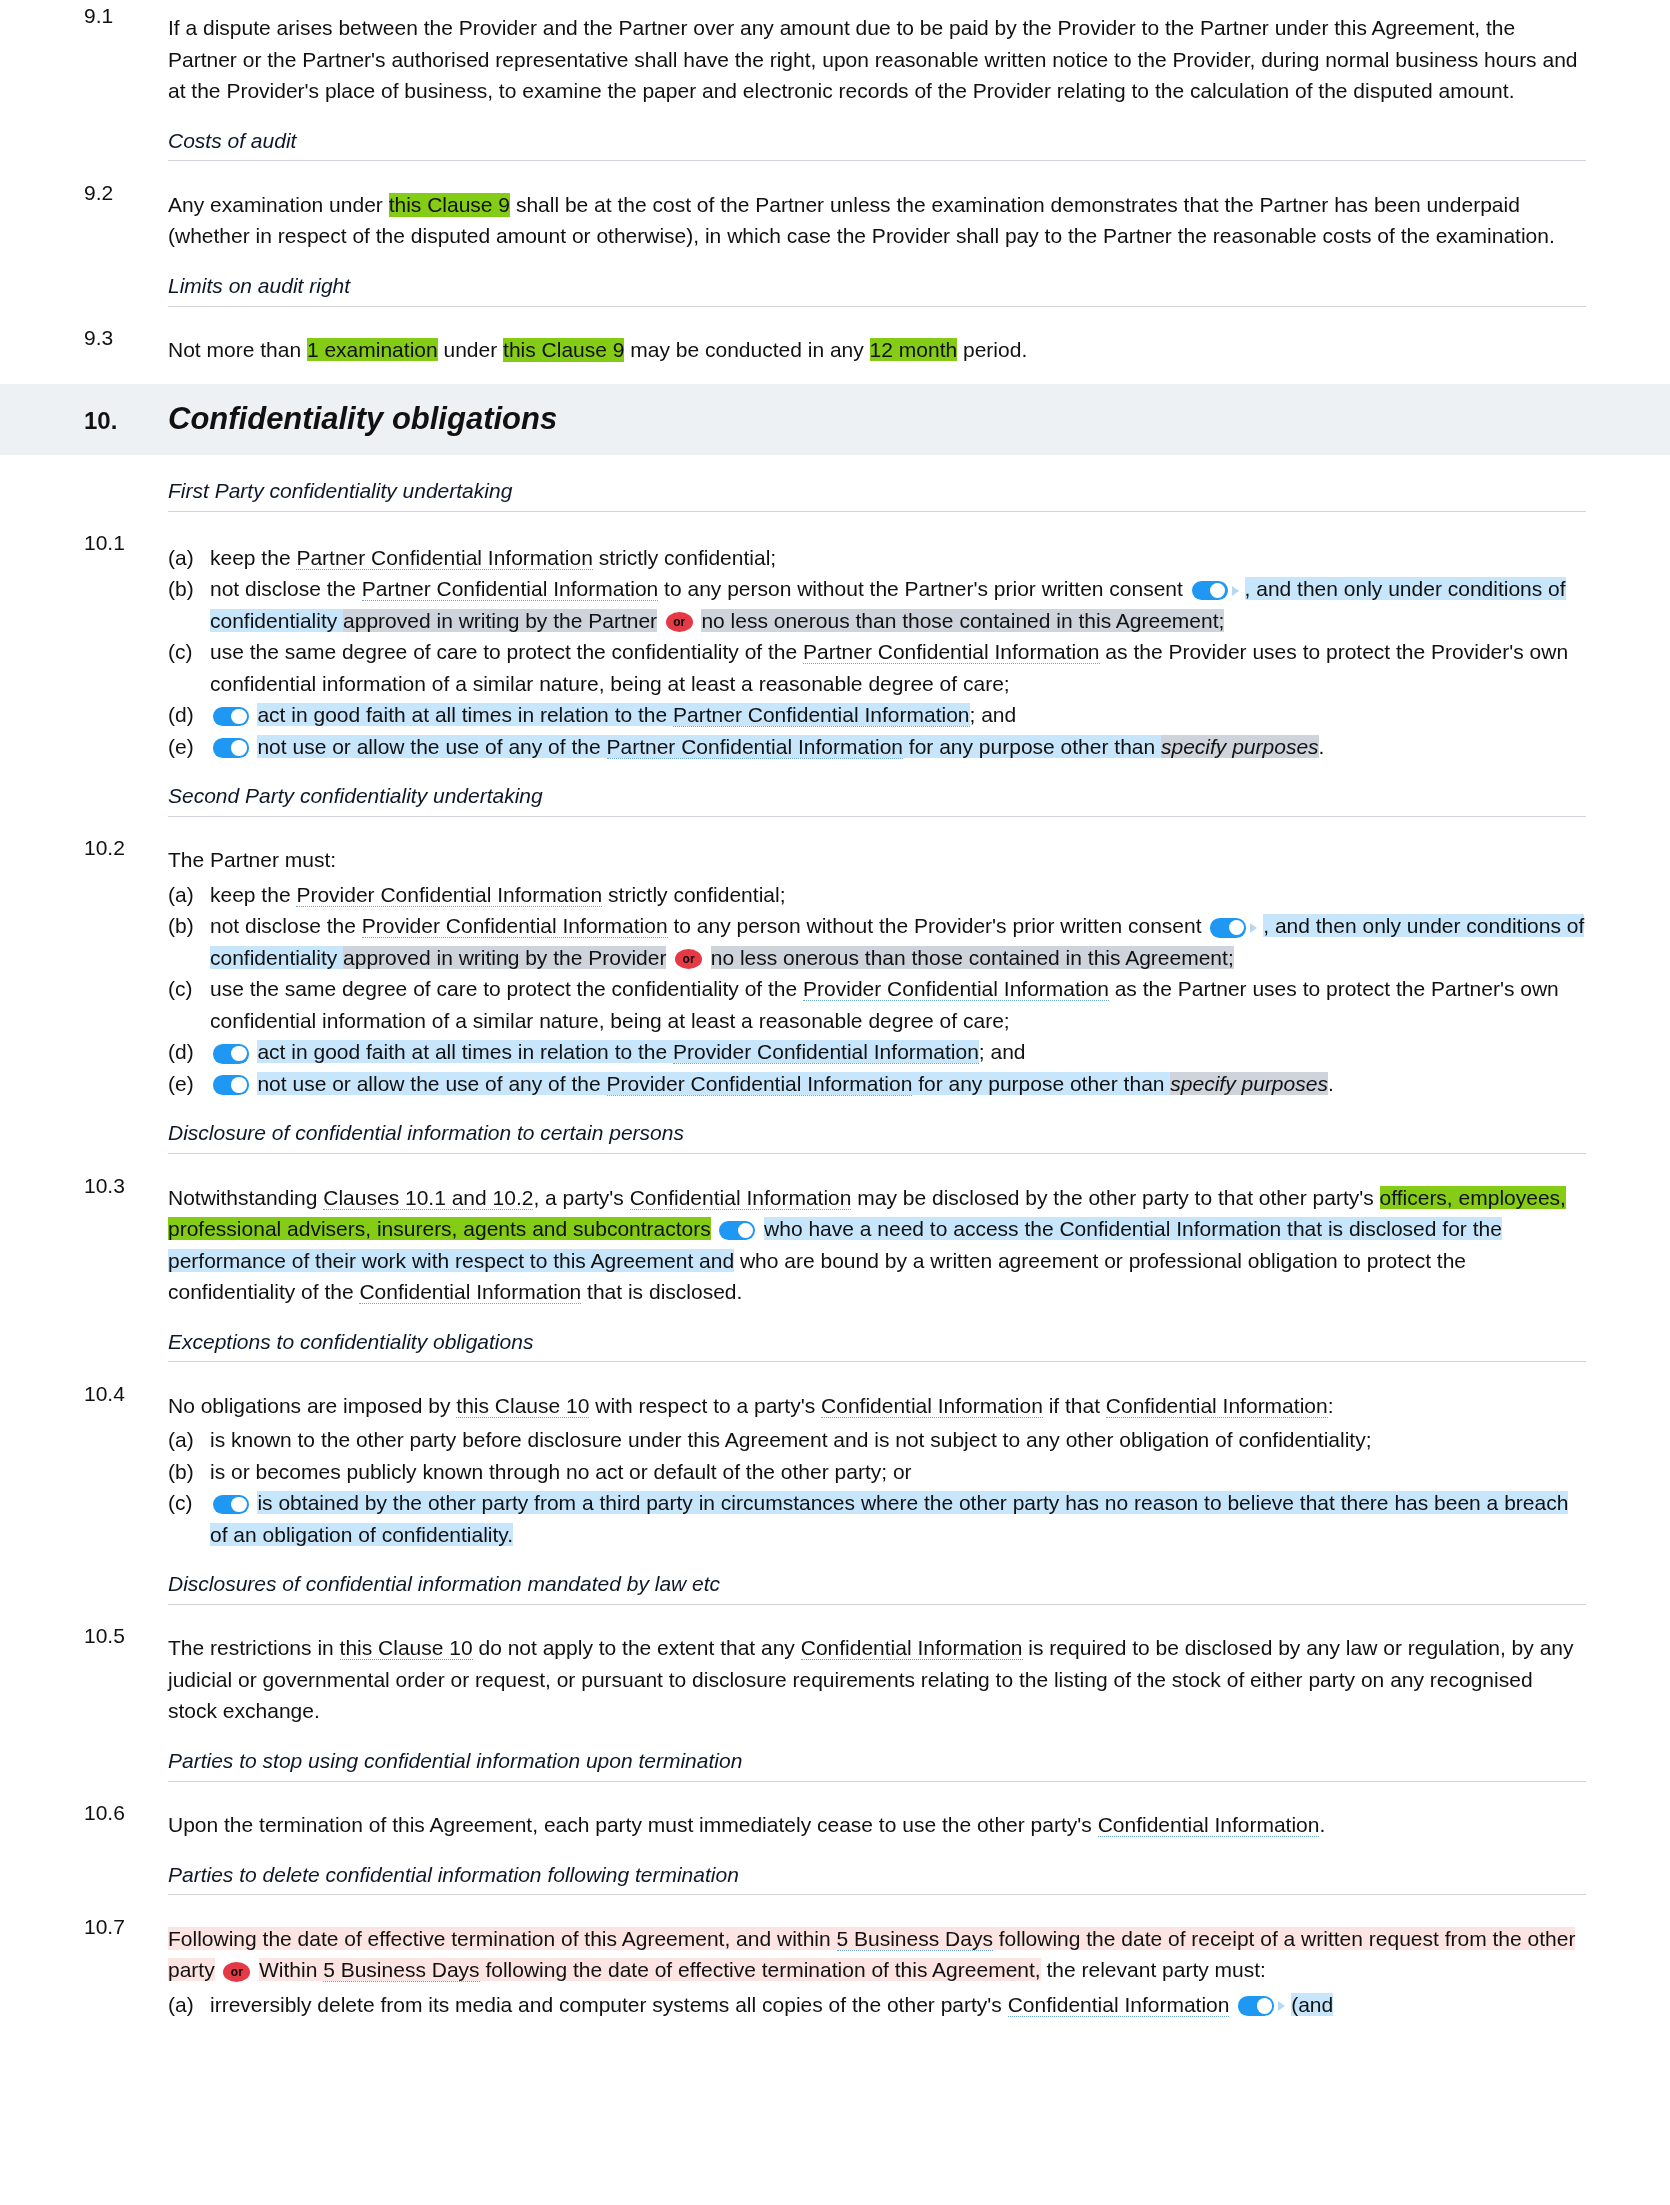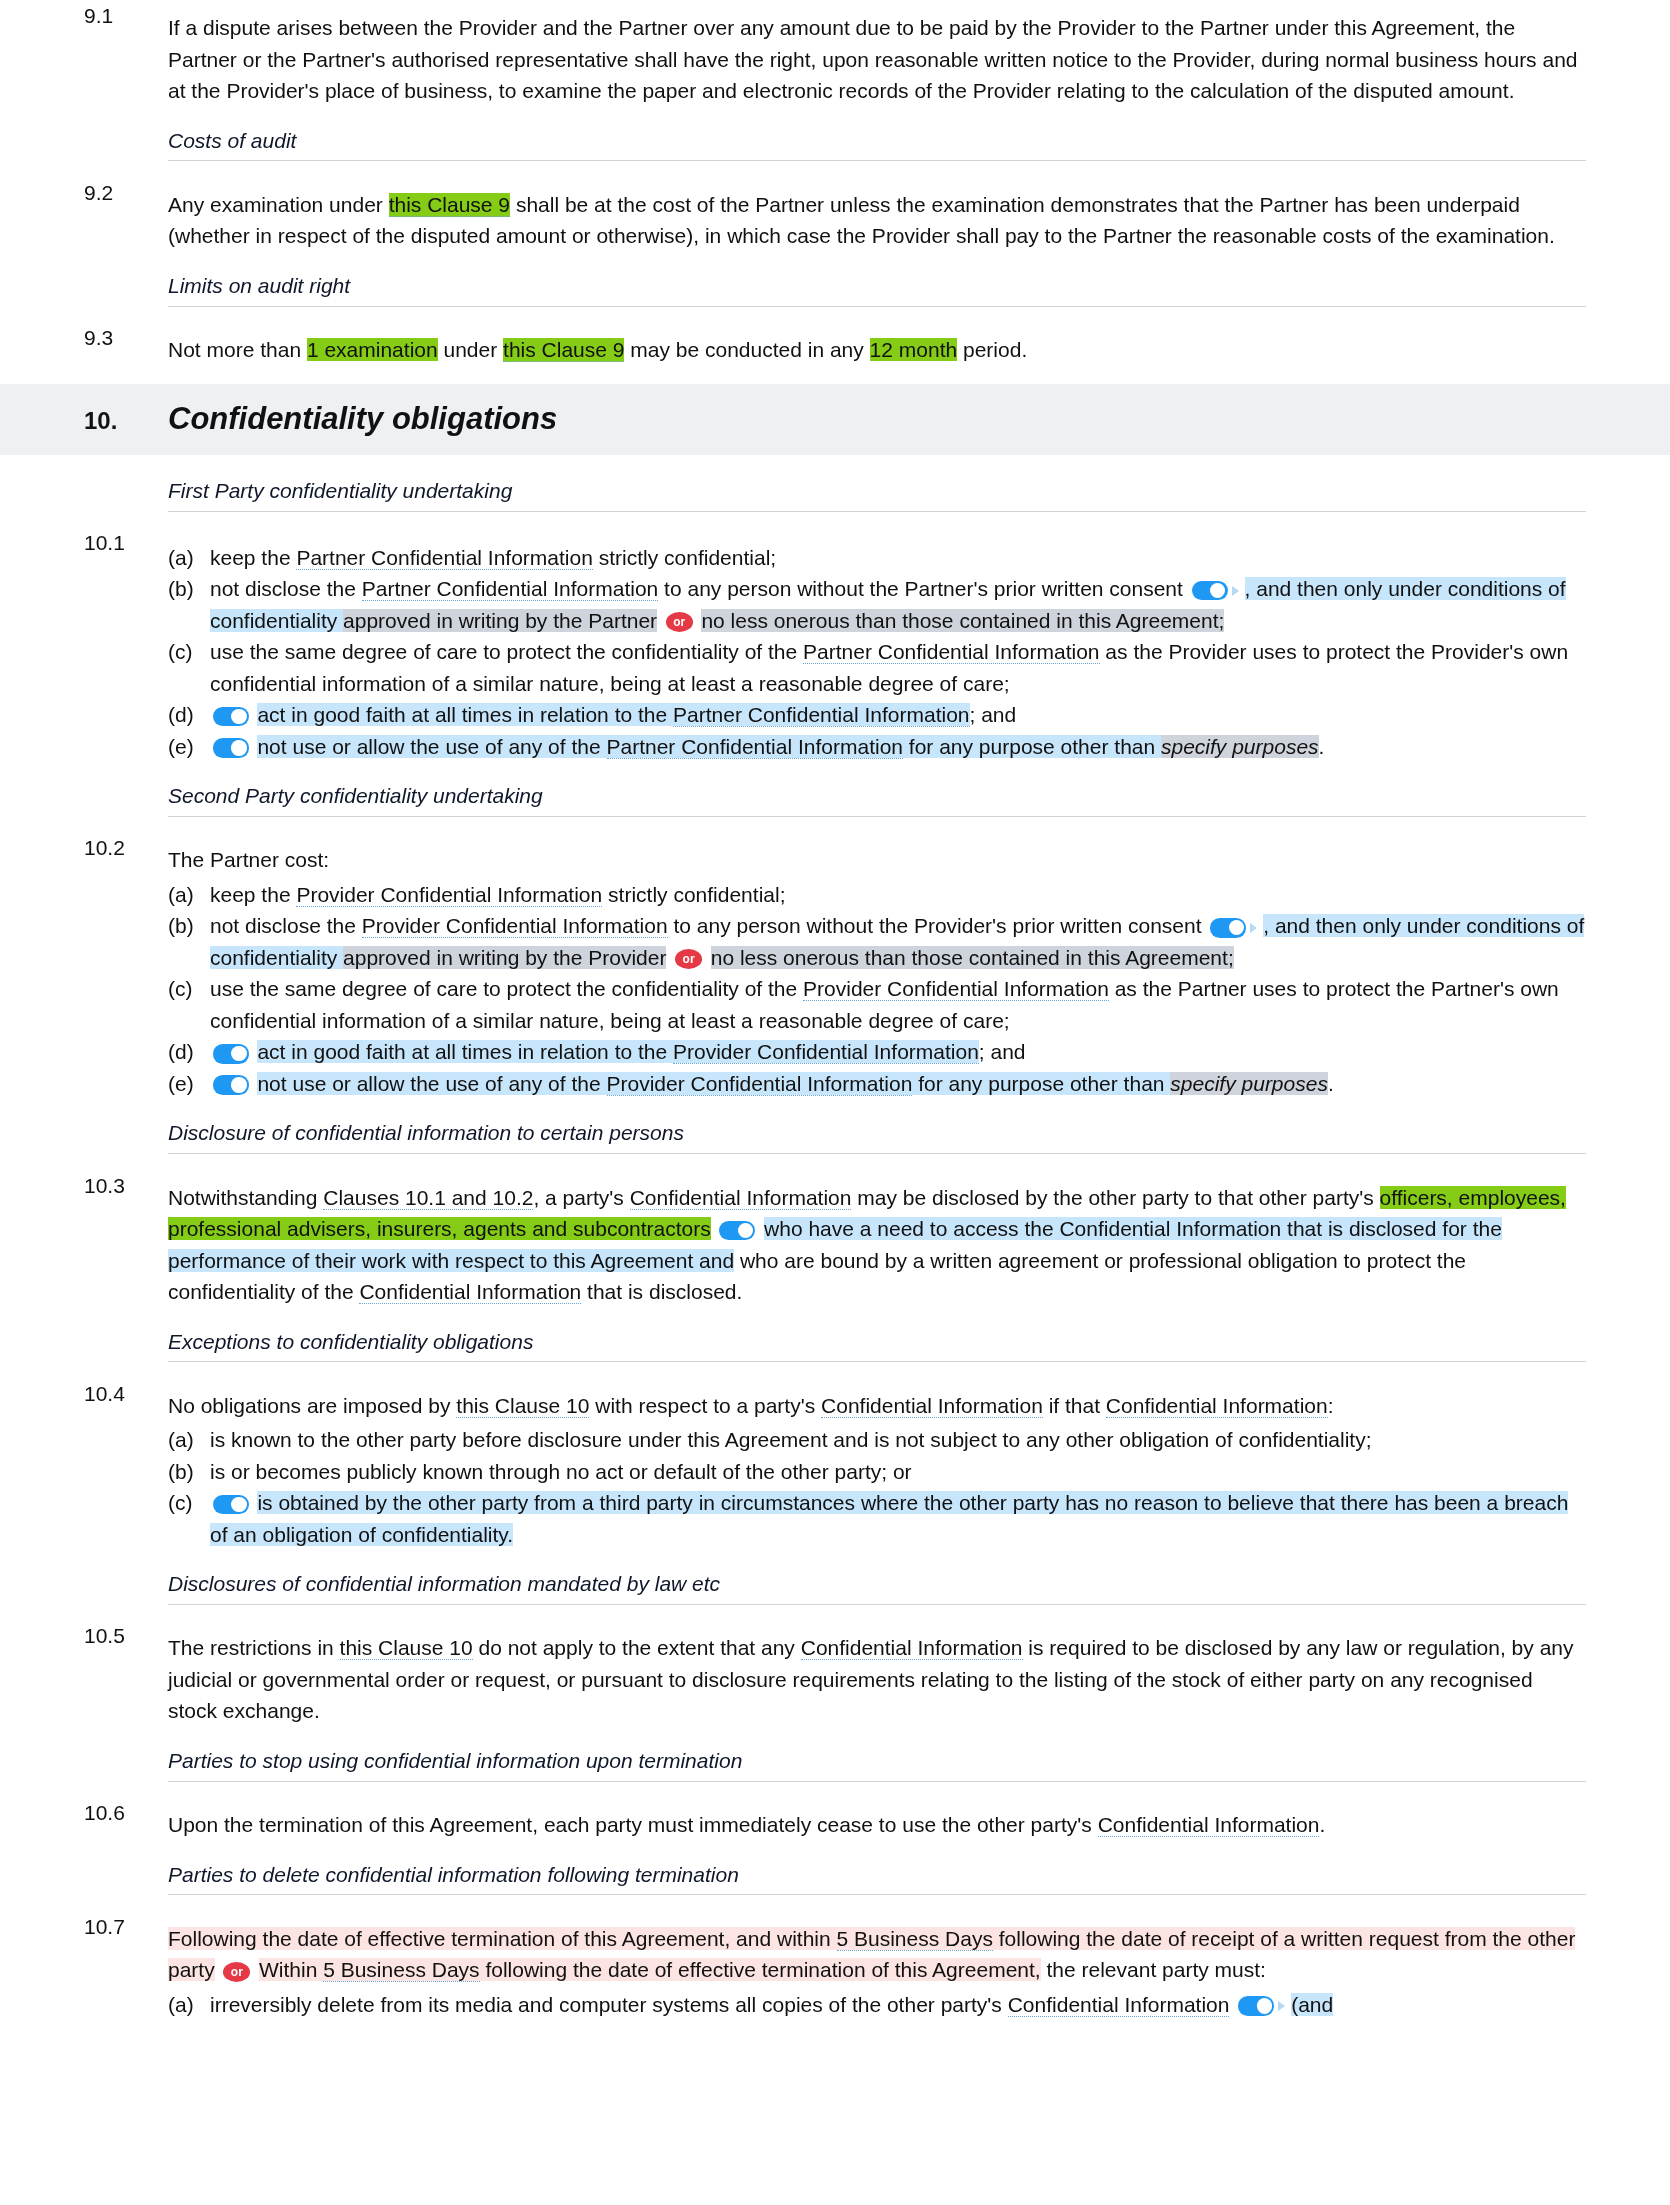--- a/index.html
+++ b/index.html
@@ -80,21 +80,21 @@
     vertical-align: middle;
     margin-left: 1.4px;
   }
   .or-badge {
     display: inline-flex;
     align-items: center;
     justify-content: center;
     width: 27px;
     height: 19.7px;
     background: #e63946;
-    color: #ffffff;
+    color: #000000;
     border-radius: 50%;
     font-size: 12px;
     font-weight: 700;
     vertical-align: middle;
     margin: 0 2.8px;
   }
   .ital { font-style: italic; }
 </style>
 </head>
 <body>
@@ -179,21 +179,21 @@
 </div>
 
 <div class="clause">
   <div class="num"></div>
   <div class="body subtitle">Second Party confidentiality undertaking</div>
 </div>
 
 <div class="clause">
   <div class="num">10.2</div>
   <div class="body">
-    <div>The Partner cost:</div>
+    <div>The Partner must:</div>
     <div class="sublist">
       <div class="subitem">
         <div class="subletter">(a)</div>
         <div class="subtext"><span>keep the </span><span class="dotted">Provider Confidential Information</span><span> strictly confidential;</span></div>
       </div>
       <div class="subitem">
         <div class="subletter">(b)</div>
         <div class="subtext">
           <span>not disclose the </span><span class="dotted">Provider Confidential Information</span><span> to any person without the Provider's prior written consent</span>
           <span class="toggle"></span><span class="arrow-r"></span>

